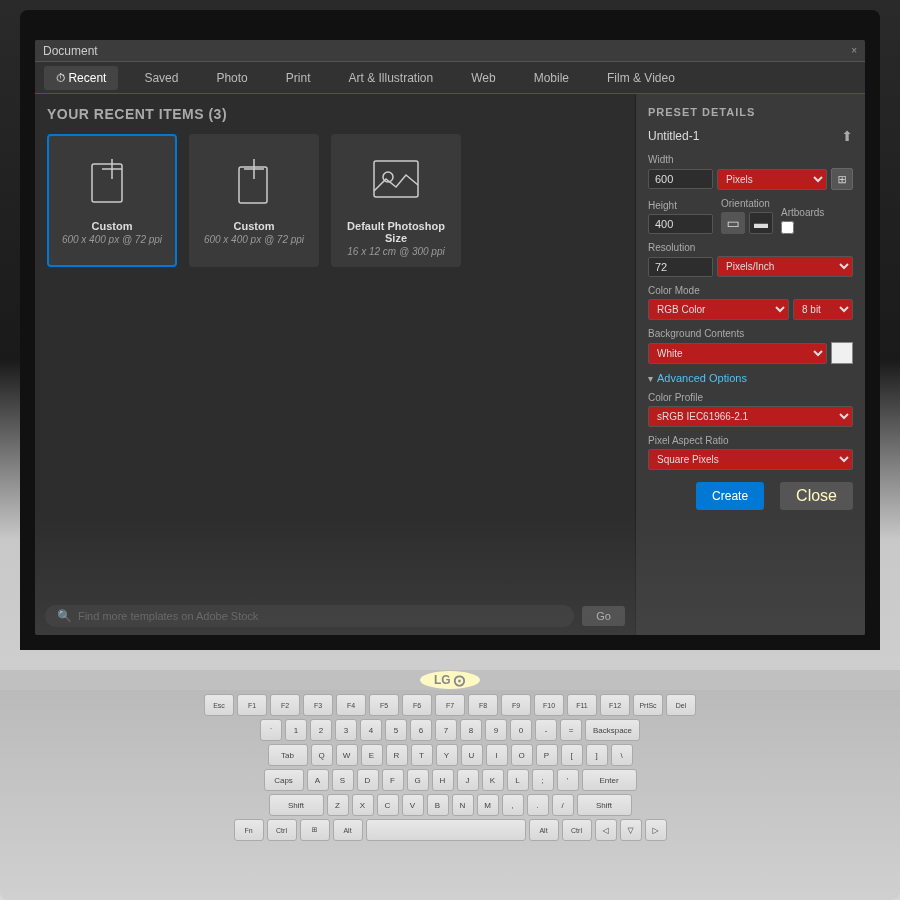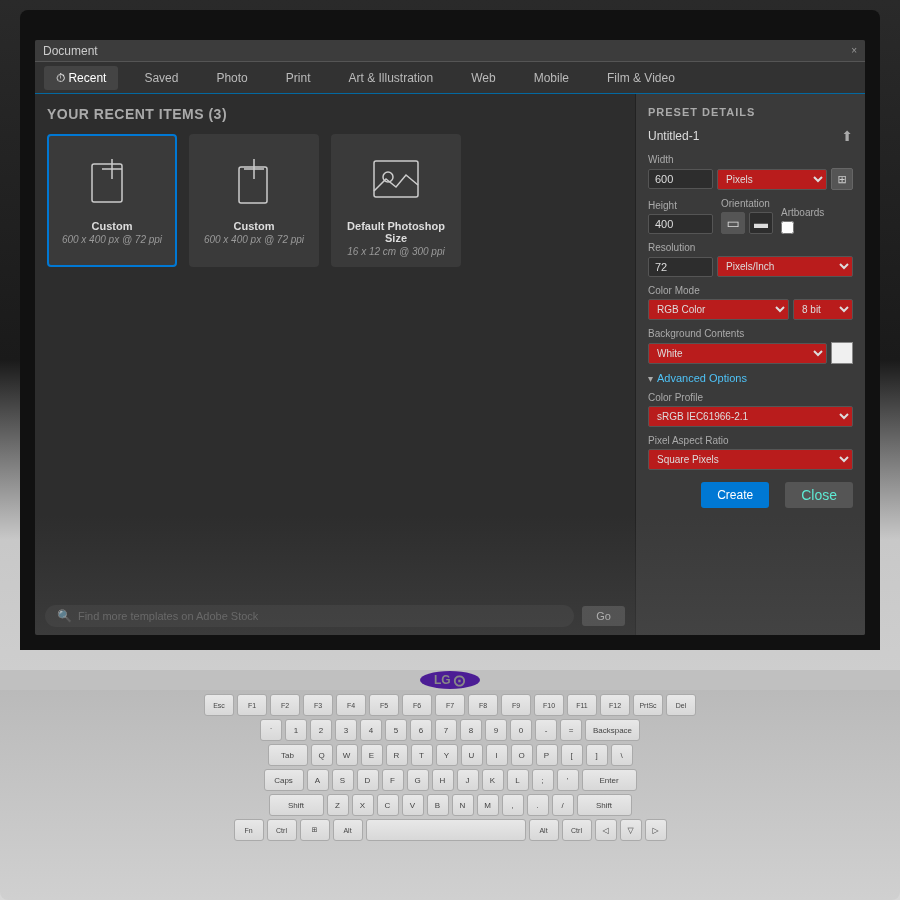--- a/index.html
+++ b/index.html
@@ -339,45 +339,45 @@
       background: #0078d4;
       color: #fff;
       border: none;
       border-radius: 3px;
       padding: 5px 16px;
       font-size: 12px;
       cursor: pointer;
     }
     .btn-close {
       background: #555;
-      color: #5eead4;
+      color: #fef9c3;
       border: none;
       border-radius: 3px;
       padding: 5px 16px;
-      font-size: 14px;
+      font-size: 16px;
       cursor: pointer;
     }
 
     
     .keyboard-area {
       position: absolute;
       bottom: 0; left: 0; right: 0;
       height: 230px;
       background: linear-gradient(180deg, #b8b8b8 0%, #d0d0d0 100%);
       border-radius: 0 0 8px 8px;
     }
     .keyboard-top-strip {
       height: 20px;
       background: #c0c0c0;
       display: flex;
       align-items: center;
       justify-content: center;
     }
     .lg-logo {
-      background: #4c1d95;
+      background: #fef9c3;
       border-radius: 50%;
       width: 60px;
       height: 18px;
       display: flex;
       align-items: center;
       justify-content: center;
       font-size: 12px;
       font-weight: bold;
       color: #888;
       margin: 0 auto;

